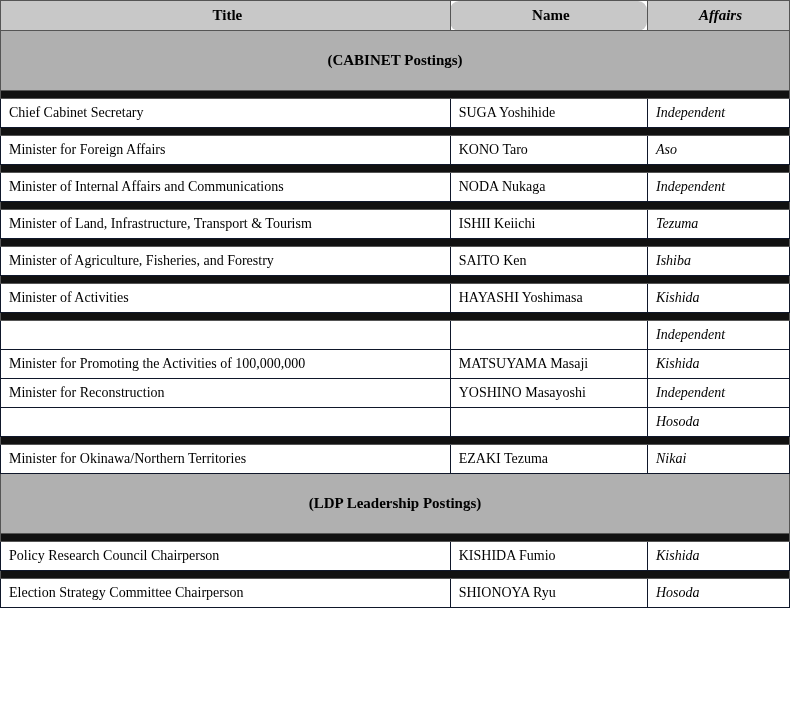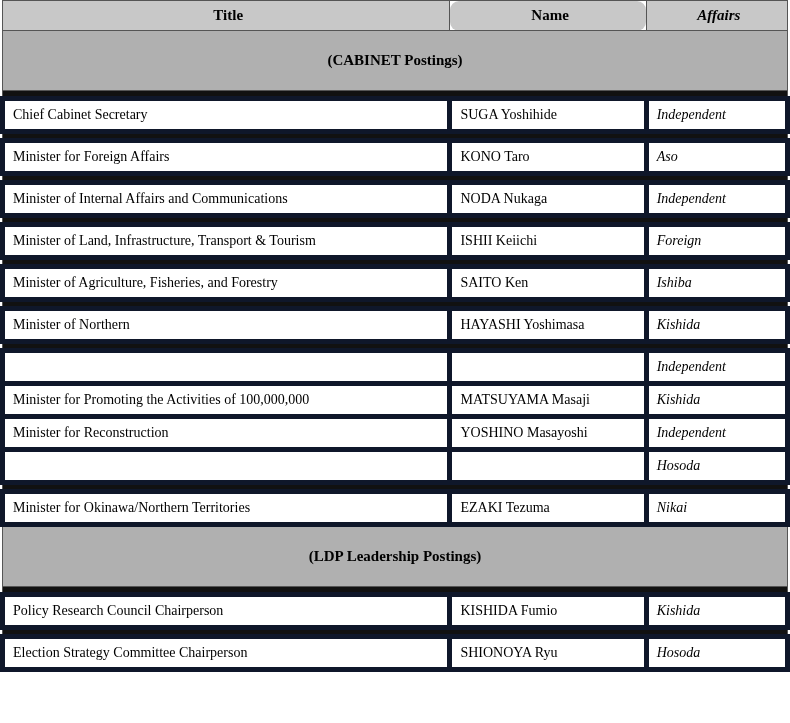--- a/index.html
+++ b/index.html
@@ -41,21 +41,21 @@
       background-color: #b0b0b0;
       text-align: center;
       font-weight: bold;
       font-size: 15px;
       padding: 21px 8px;
       border: 1.5px solid #555;
     }
 
     .data-row td {
       background-color: #fff;
-      border: 5px solid #0f172a;
+      border: 1px solid #0f172a;
     }
 
     .col-title {
       width: 57%;
     }
 
     .col-name {
       width: 25%;
       border-radius: 9px;
     }
@@ -110,35 +110,35 @@
         <td class="col-title">Minister of Internal Affairs and Communications</td>
         <td class="col-name">NODA Nukaga</td>
         <td class="col-faction">Independent</td>
       </tr>
       <tr class="spacer-row">
         <td colspan="3"></td>
       </tr>
       <tr class="data-row">
         <td class="col-title">Minister of Land, Infrastructure,   Transport &amp; Tourism</td>
         <td class="col-name">ISHII Keiichi</td>
-        <td class="col-faction">Foreign</td>
+        <td class="col-faction">Tezuma</td>
       </tr>
       <tr class="spacer-row">
         <td colspan="3"></td>
       </tr>
       <tr class="data-row">
         <td class="col-title">Minister of Agriculture, Fisheries, and Forestry</td>
         <td class="col-name">SAITO Ken</td>
         <td class="col-faction">Ishiba</td>
       </tr>
       <tr class="spacer-row">
         <td colspan="3"></td>
       </tr>
       <tr class="data-row">
-        <td class="col-title">Minister of Northern</td>
+        <td class="col-title">Minister of Activities</td>
         <td class="col-name">HAYASHI Yoshimasa</td>
         <td class="col-faction">Kishida</td>
       </tr>
       <tr class="spacer-row">
         <td colspan="3"></td>
       </tr>
       <tr class="data-row">
         <td></td>
         <td></td>
         <td class="col-faction">Independent</td>

